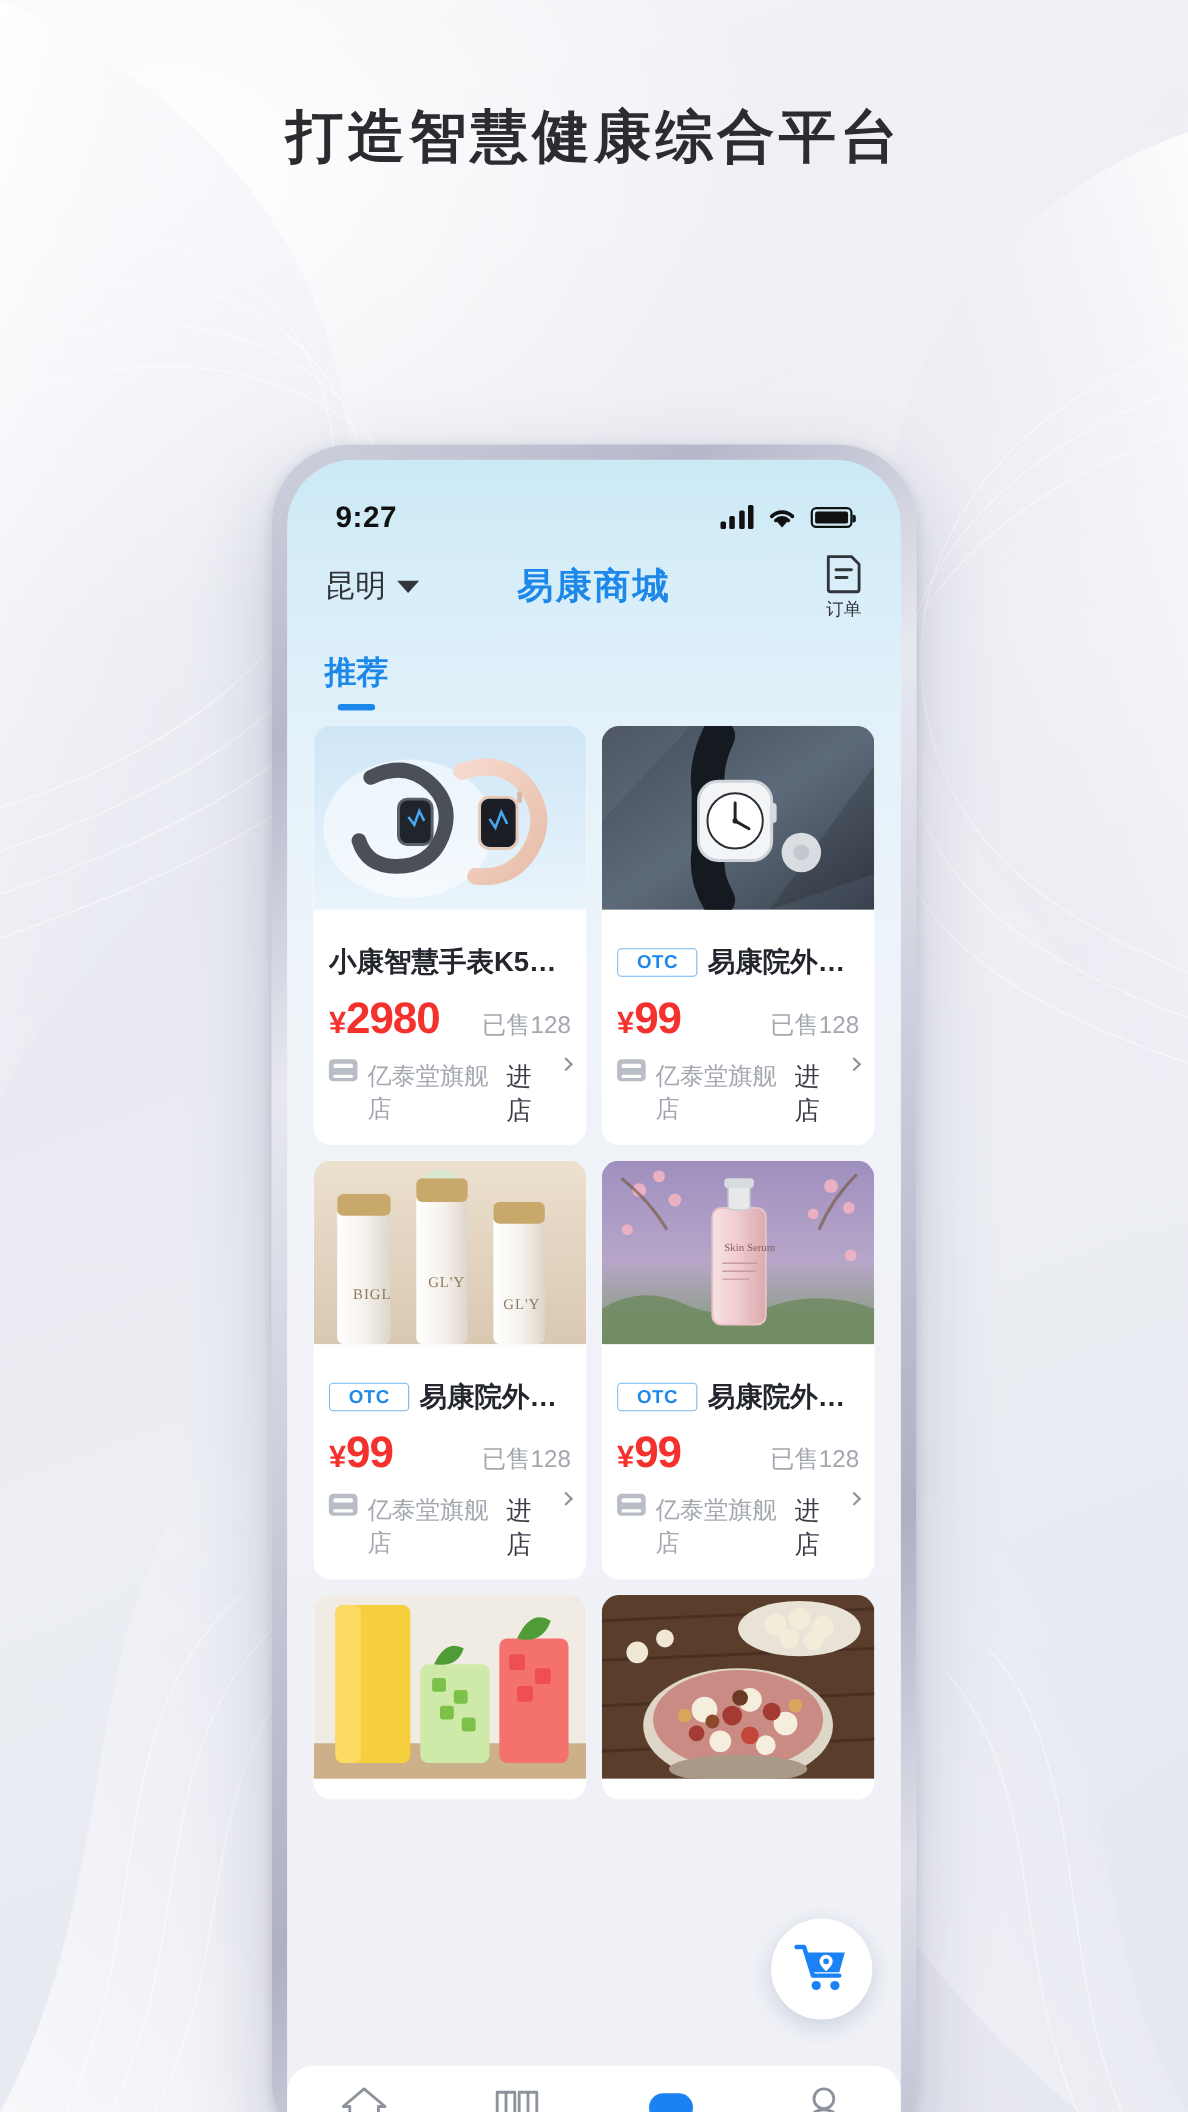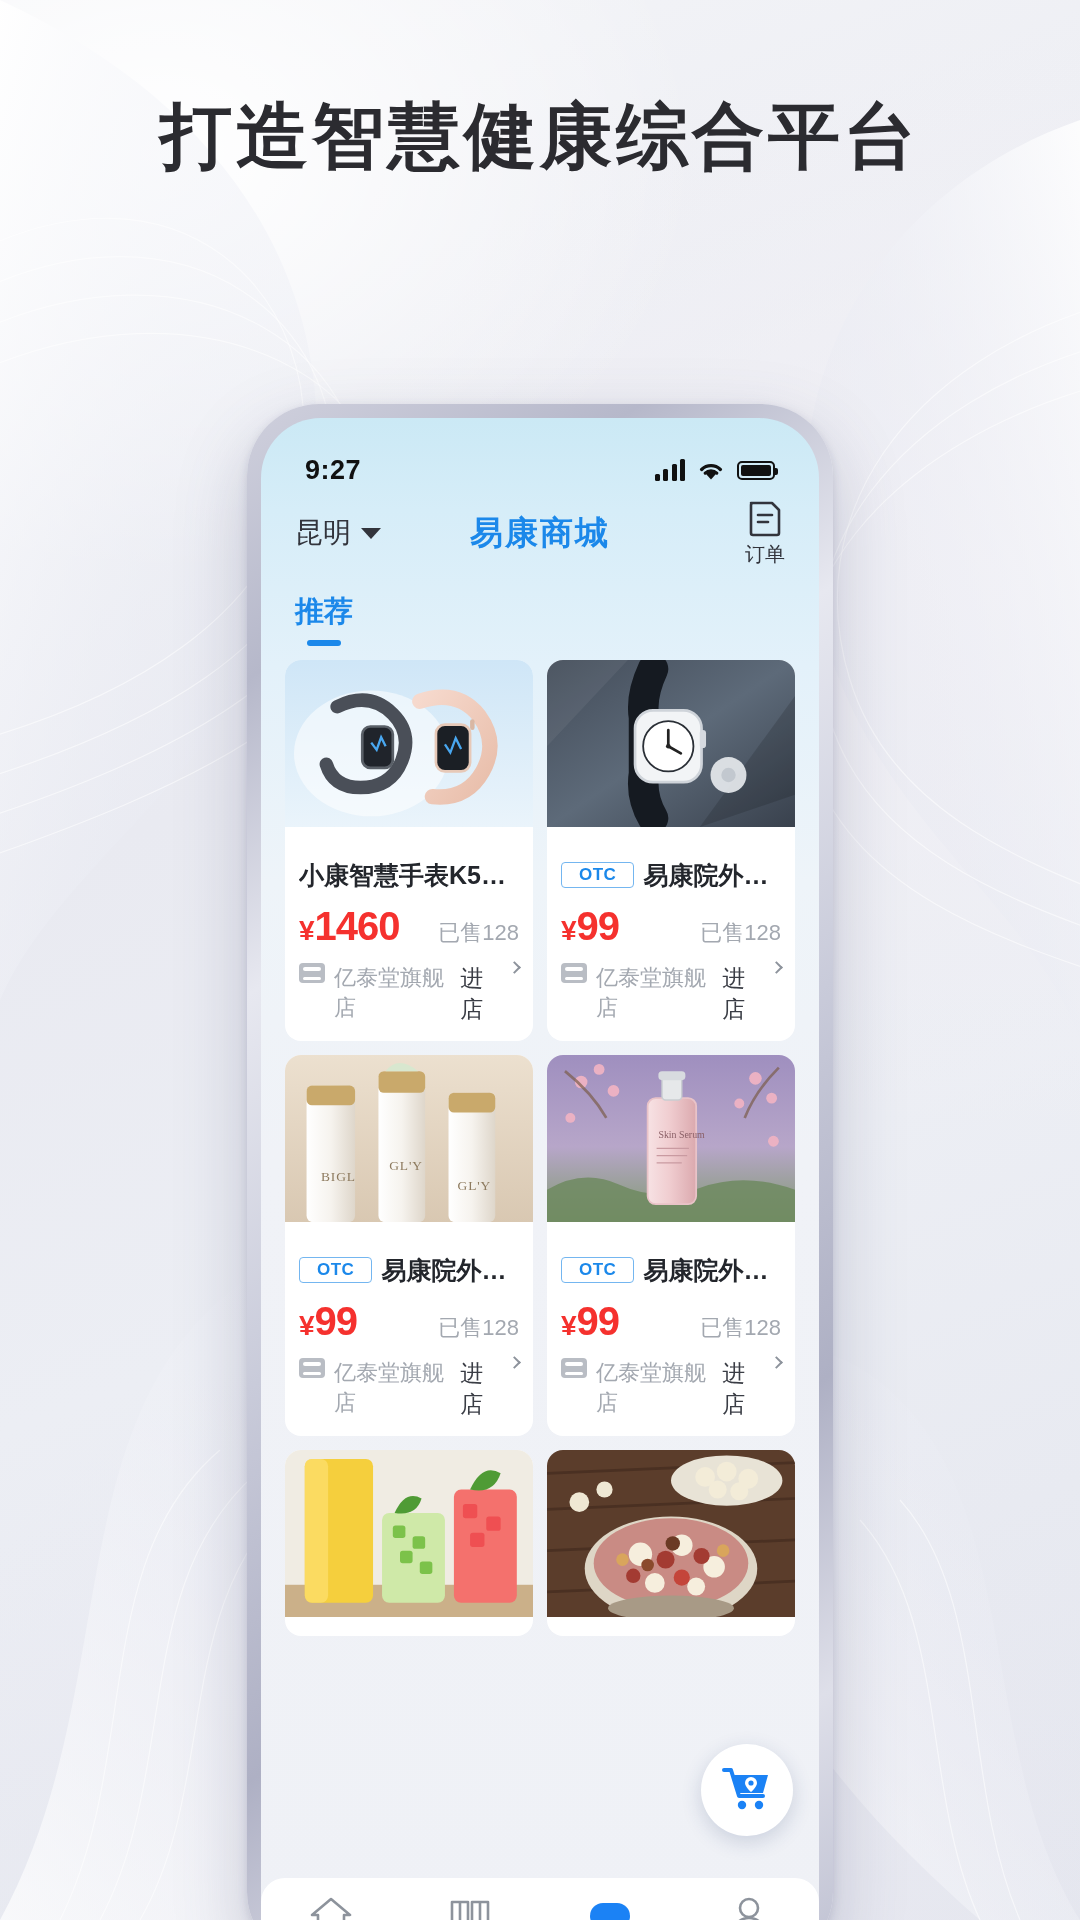--- a/index.html
+++ b/index.html
@@ -15,21 +15,21 @@
   }
 
   
   .bg-art { position:absolute; inset:0; overflow:hidden; pointer-events:none; }
   .bg-art svg { position:absolute; inset:0; width:1080px; height:1920px; }
 
   
   .poster-head { position:absolute; top:0; left:0; width:1080px; text-align:center; }
   .headline {
     margin-top:96px;
-    font-size:72px;
+    font-size:52px;
     font-weight:700;
     letter-spacing:4px;
     color:#2b2b30;
     line-height:1.12;
   }
   .subhead {
     margin-top:26px;
     font-size:46px;
     font-weight:400;
     letter-spacing:3px;
@@ -87,21 +87,21 @@
   }
   .loc { display:flex; align-items:center; gap:10px; }
   .loc-name { font-size:28px; color:#32343c; font-weight:500; }
   .caret { width:0;height:0;border-left:10px solid transparent;border-right:10px solid transparent;border-top:11px solid #32343c; }
   .app-title {
     position:absolute; left:50%; transform:translateX(-50%);
     font-size:33px; font-weight:700; color:#1b88ea; letter-spacing:2px;
   }
   .orders { display:flex; flex-direction:column; align-items:center; gap:3px; }
   .orders-ico { width:36px; height:40px; }
-  .orders-lbl { font-size:20px; color:#32343c; }
+  .orders-lbl { font-size:16px; color:#32343c; }
 
   
   .search-row { padding:12px 34px 0 34px; }
   .search-box {
     height:64px; border:2.5px solid #1b88ea; border-radius:34px;
     background:#fff; display:flex; align-items:center; position:relative; padding-left:26px;
   }
   .mag { width:26px;height:26px;border:2.6px solid #a9aeb6;border-radius:50%;position:relative;flex:none; }
   .mag::after { content:"";position:absolute;right:-9px;bottom:-7px;width:11px;height:2.6px;background:#a9aeb6;transform:rotate(45deg);border-radius:2px; }
   .search-input {
@@ -296,21 +296,21 @@
             <rect x="168" y="72" width="38" height="52" rx="10" fill="#1b1f25" stroke="#e7c9b8" stroke-width="3"></rect>
             <path d="M178 94 l6 9 l6 -16 l6 12" stroke="#49a7f0" stroke-width="2.6" fill="none"></path>
             <rect x="206" y="66" width="5" height="12" rx="2.5" fill="#d9b7a3"></rect>
           </svg>
         </div>
         <div class="card-body">
           <div class="card-title">
             <span class="t">小康智慧手表K5心率呼...</span>
           </div>
           <div class="price-row">
-            <span class="price"><span class="y">¥</span><span class="v">1460</span></span>
+            <span class="price"><span class="y">¥</span><span class="v">2980</span></span>
             <span class="sold">已售128</span>
           </div>
           <div class="shop-row">
             <span class="shop-ico"></span>
             <span class="shop-name">亿泰堂旗舰店</span>
             <span class="enter">进店</span>
             <span class="chev"></span>
           </div>
         </div>
       </div>

